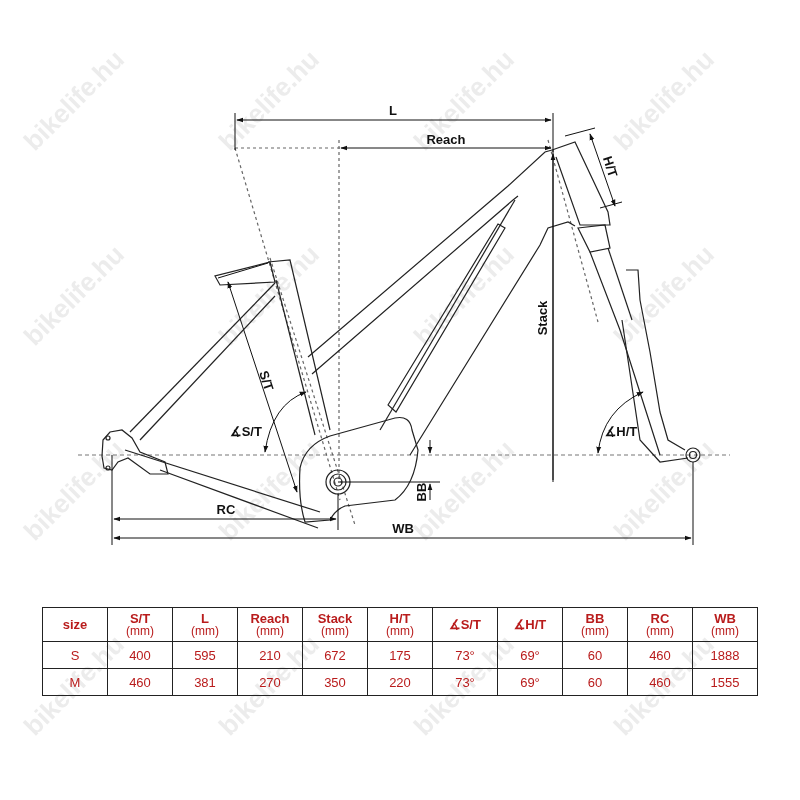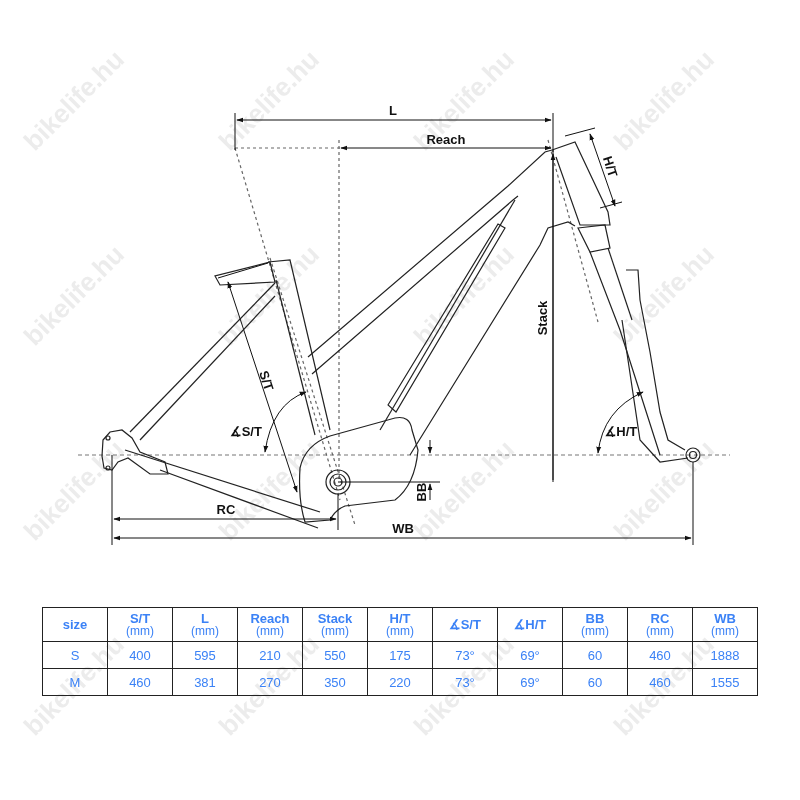--- a/index.html
+++ b/index.html
@@ -6,21 +6,21 @@
   body { width: 800px; height: 800px; position: relative; overflow: hidden;
          font-family: "Liberation Sans", sans-serif; color: #111; }
   #diagram { position: absolute; left: 0; top: 0; width: 800px; height: 600px; }
   #diagram text { font-family: "Liberation Sans", sans-serif; font-weight: bold; fill: #111; }
   .wm { position: absolute; font-family: "Liberation Sans", sans-serif; font-weight: bold;
         font-size: 26px; color: #ececec; transform: rotate(-45deg); transform-origin: center;
         white-space: nowrap; pointer-events: none; z-index: 0; }
   table.geo { position: absolute; left: 42px; top: 607px; width: 716px; border-collapse: collapse;
               table-layout: fixed; z-index: 2; background: transparent; }
   table.geo th, table.geo td { border: 1px solid #222; text-align: center; padding: 0;
-              font-size: 13px; color: #3b82f6; }
+              font-size: 13px; color: #b91c1c; }
   table.geo th { height: 33px; font-weight: bold; line-height: 13px; }
   table.geo th .unit { display: block; font-weight: normal; font-size: 12px; }
   table.geo td { height: 26px; }
 </style>
 </head>
 <body>
 
 <div class="wm" style="left:10px;top:85px;">bikelife.hu</div>
 <div class="wm" style="left:205px;top:85px;">bikelife.hu</div>
 <div class="wm" style="left:400px;top:85px;">bikelife.hu</div>
@@ -155,21 +155,21 @@
       <th><span>RC</span><span class="unit">(mm)</span></th>
       <th><span>WB</span><span class="unit">(mm)</span></th>
     </tr>
   </thead>
   <tbody>
     <tr>
       <td>S</td>
       <td>400</td>
       <td>595</td>
       <td>210</td>
-      <td>550</td>
+      <td>672</td>
       <td>175</td>
       <td>73°</td>
       <td>69°</td>
       <td>60</td>
       <td>460</td>
       <td>1888</td>
     </tr>
     <tr>
       <td>M</td>
       <td>460</td>

